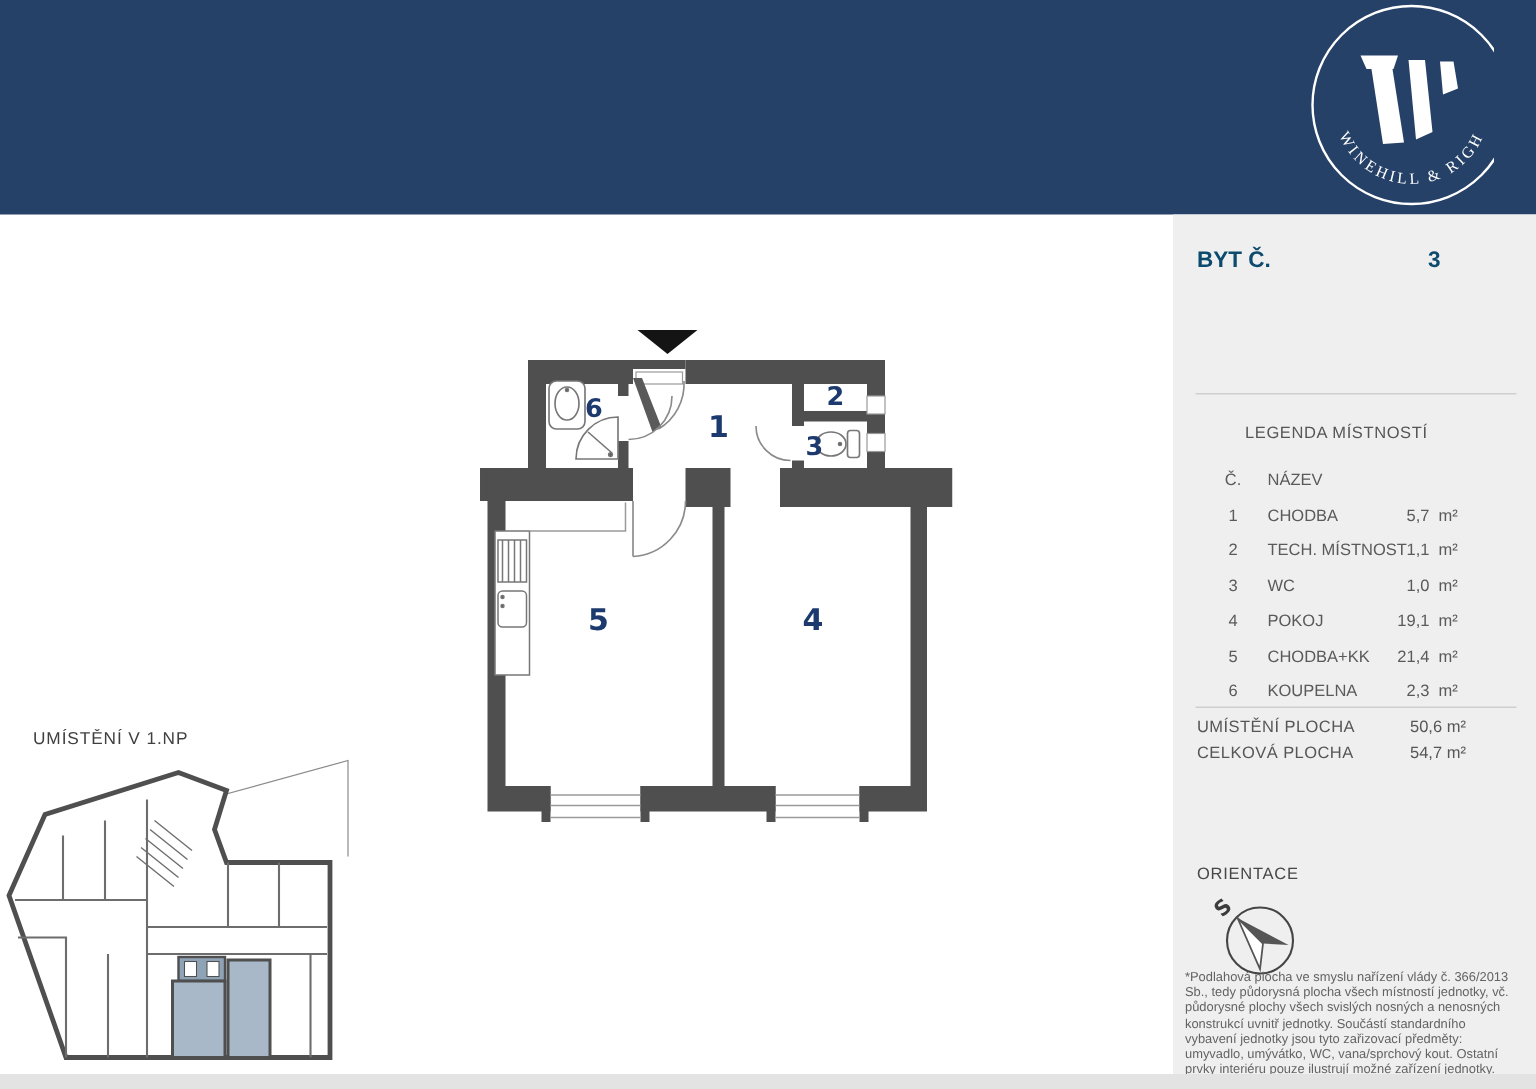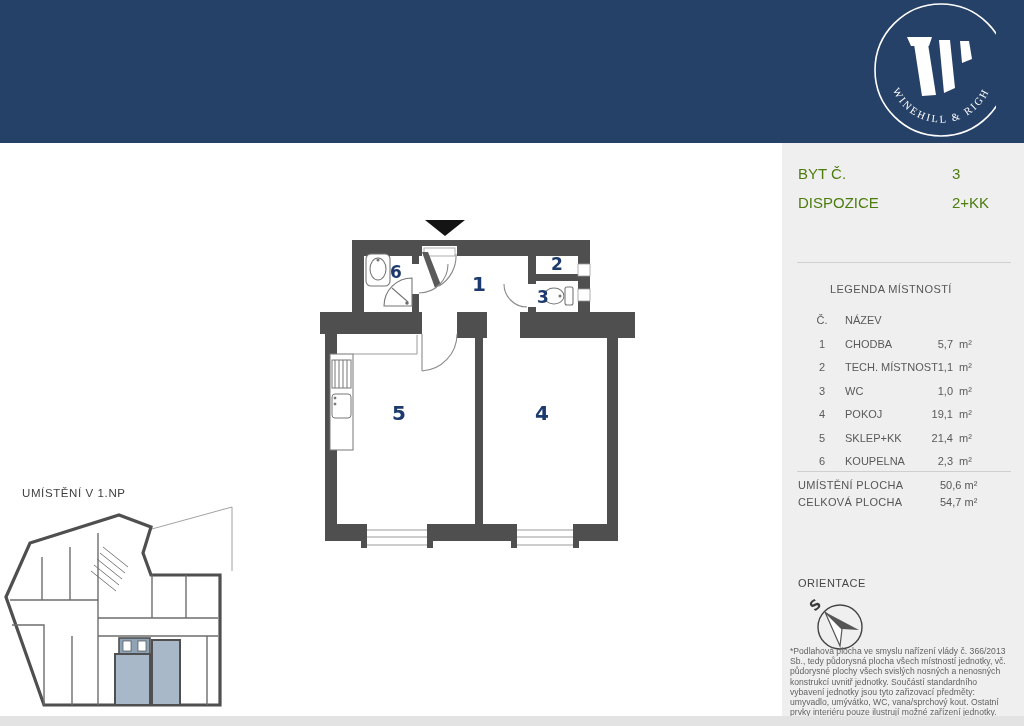--- a/index.html
+++ b/index.html
@@ -11,21 +11,21 @@
   .logo-svg{position:absolute;right:28px;top:0;}
 
   
   .plan-svg{position:absolute;left:320px;top:212px;}
   .mini-title{position:absolute;left:22px;top:487px;font-size:11.5px;letter-spacing:.6px;color:#3f3f3f;}
   .mini-svg{position:absolute;left:2px;top:505px;}
 
   
   .panel{position:absolute;left:782px;top:143px;width:242px;height:573px;background:#efefef;color:#3a3a3a;}
   .info-rows{position:absolute;left:16px;top:16px;right:12px;}
-  .info-row{height:29px;line-height:29px;font-weight:normal;font-size:15px;color:#4d7c0f;position:relative;}
+  .info-row{height:29px;line-height:29px;font-weight:bold;font-size:15px;color:#0c4a6e;position:relative;}
   .info-row .val{position:absolute;left:154px;top:0;}
   .sep{position:absolute;left:15px;right:13px;height:1px;background:#cfcfcf;}
   .sep1{top:119px;} .sep2{top:328px;}
   .legend-title{position:absolute;left:16px;top:140px;font-size:11px;color:#565656;letter-spacing:.4px;padding-left:32px;}
   .legend-table{position:absolute;left:0;top:166px;right:0;font-size:11px;color:#5a5a5a;}
   .lrow{position:relative;height:23.5px;line-height:23.5px;}
   .lrow .no{position:absolute;left:18px;width:44px;text-align:center;}
   .lrow .nm{position:absolute;left:63px;}
   .lrow .ar{position:absolute;left:118px;width:53px;text-align:right;}
   .lrow .un{position:absolute;left:177px;}
@@ -187,24 +187,20 @@
     </g>
   </svg>
 
   <div class="panel">
 
     <div class="info-rows">
       <div class="info-row">
         <span>BYT Č.</span>
         <span class="val">3</span>
       </div>
-      <div class="info-row">
-        <span>DISPOZICE</span>
-        <span class="val">2+KK</span>
-      </div>
     </div>
 
     <div class="sep sep1"></div>
 
     <div class="legend-title">LEGENDA MÍSTNOSTÍ</div>
 
     <div class="legend-table">
       <div class="lrow">
         <span class="no">Č.</span>
         <span class="nm">NÁZEV</span>
@@ -228,21 +224,21 @@
         <span class="un">m²</span>
       </div>
       <div class="lrow">
         <span class="no">4</span>
         <span class="nm">POKOJ</span>
         <span class="ar">19,1</span>
         <span class="un">m²</span>
       </div>
       <div class="lrow">
         <span class="no">5</span>
-        <span class="nm">SKLEP+KK</span>
+        <span class="nm">CHODBA+KK</span>
         <span class="ar">21,4</span>
         <span class="un">m²</span>
       </div>
       <div class="lrow">
         <span class="no">6</span>
         <span class="nm">KOUPELNA</span>
         <span class="ar">2,3</span>
         <span class="un">m²</span>
       </div>
     </div>

